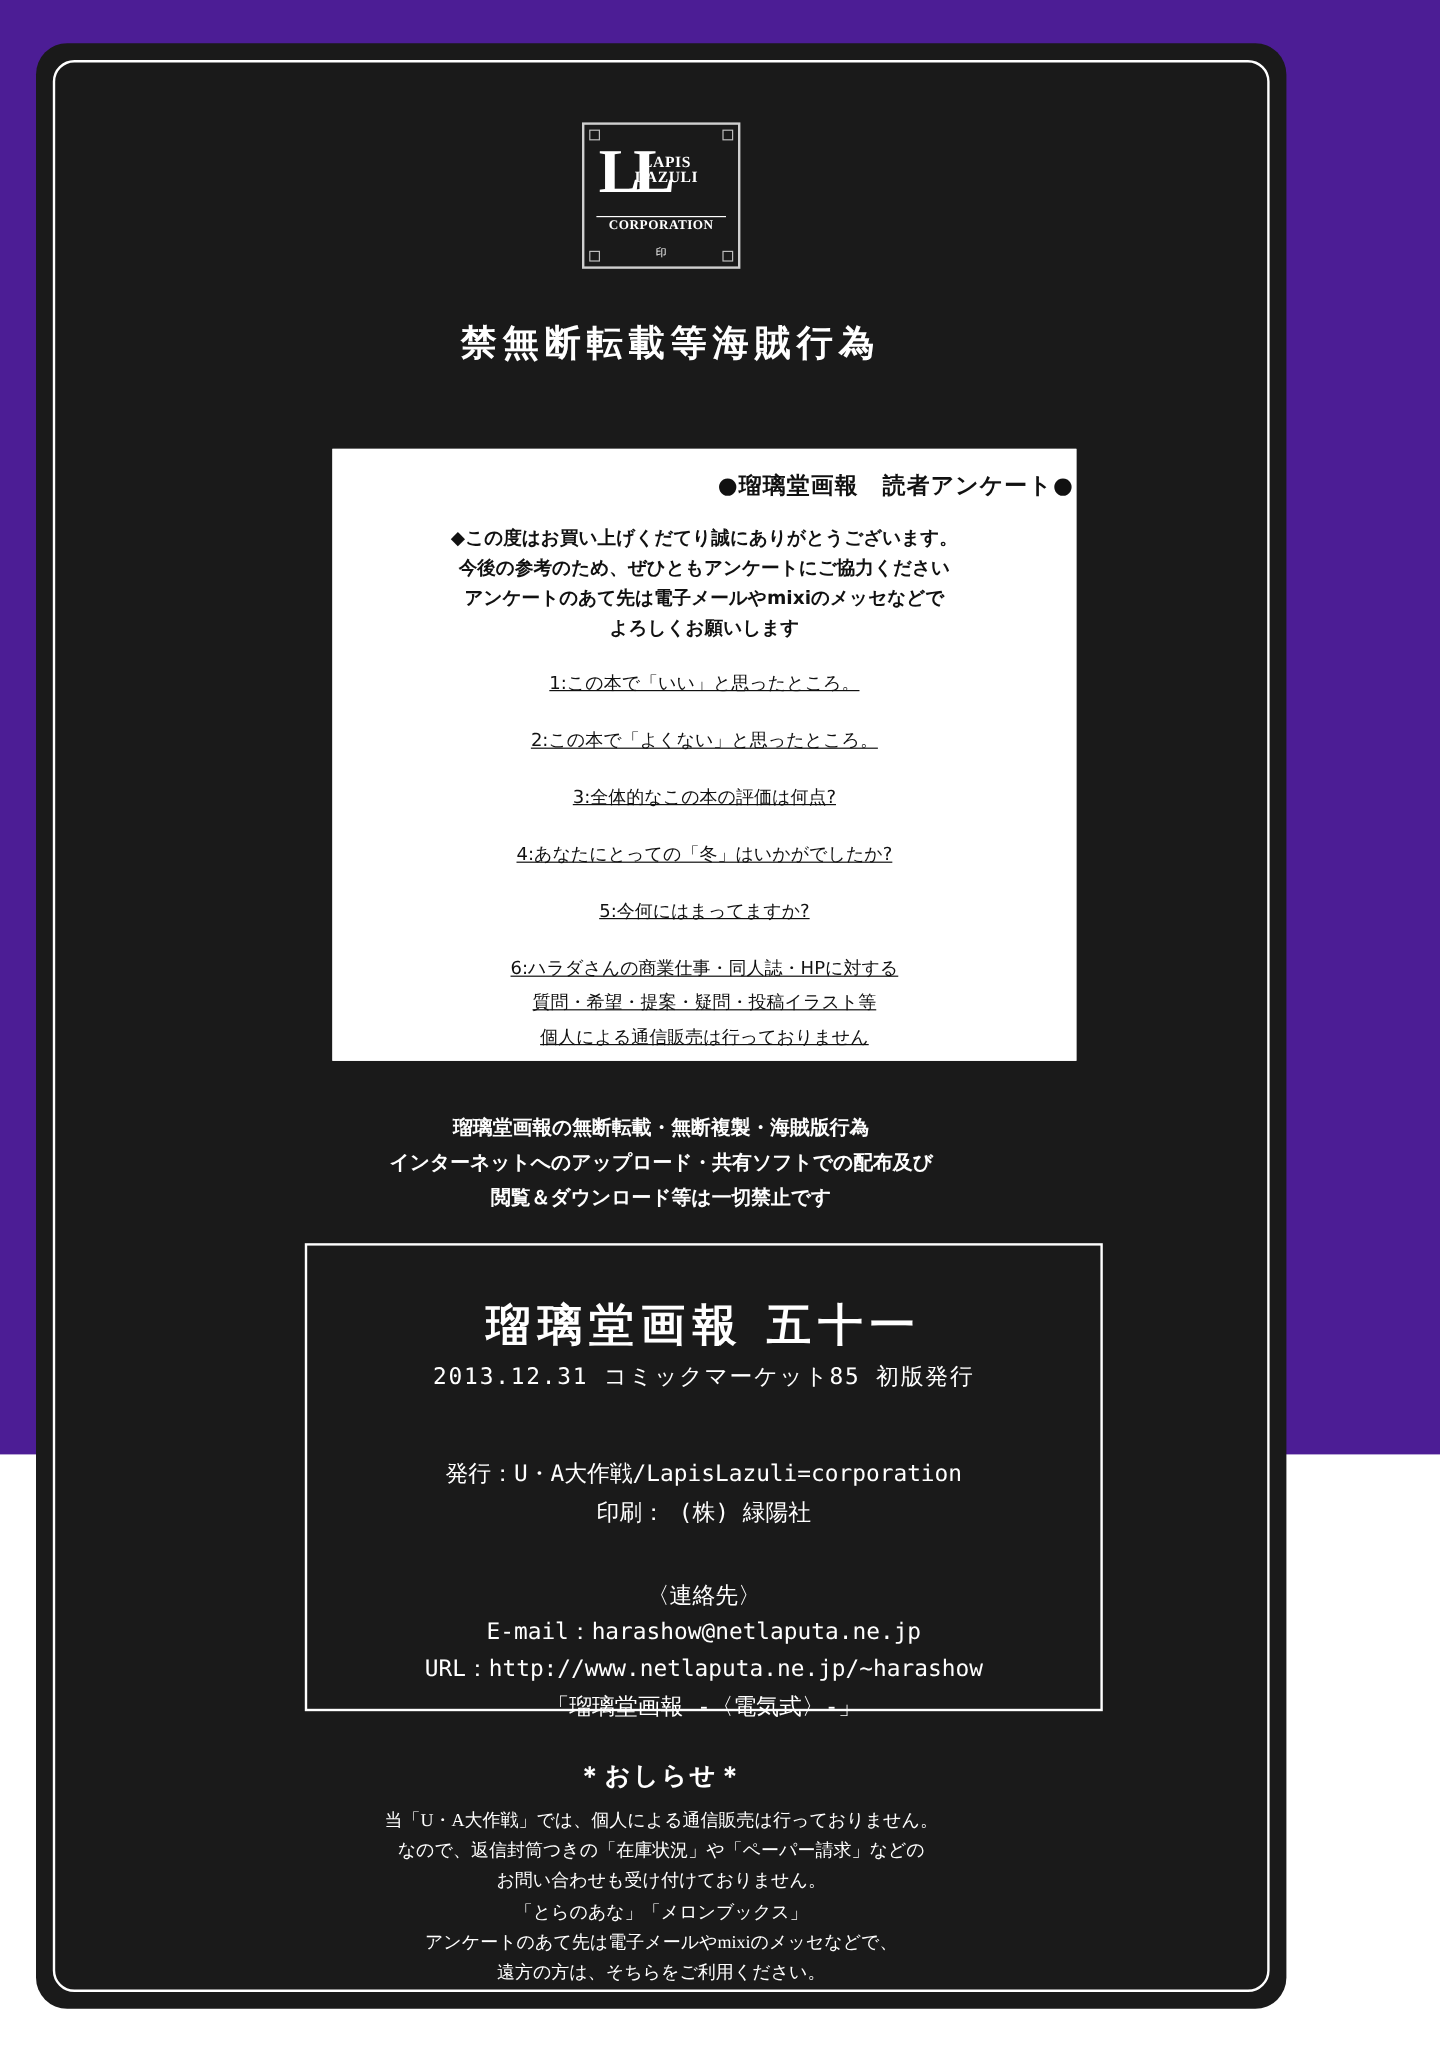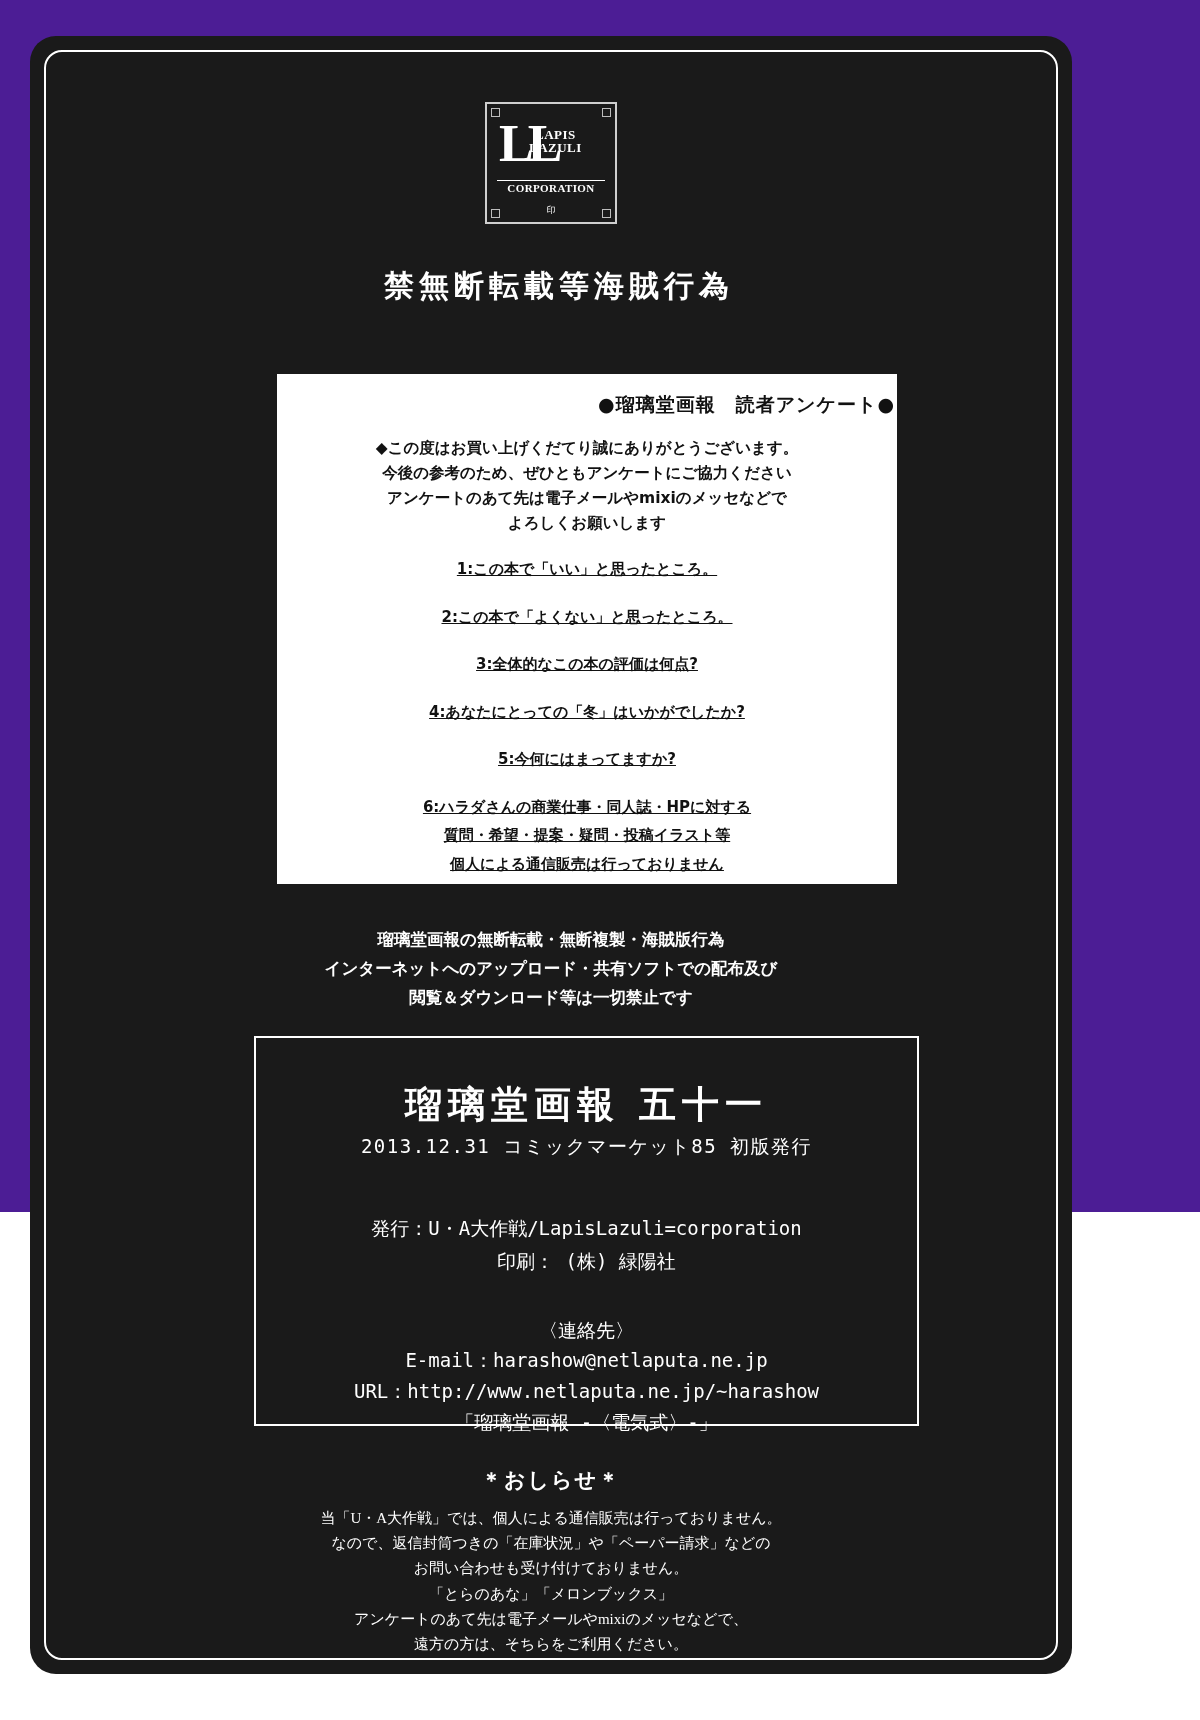--- a/index.html
+++ b/index.html
@@ -159,21 +159,21 @@
     font-weight: bold;
     line-height: 1.62;
     padding: 0 26px;
   }
   .survey-items {
     margin-top: 22px;
   }
   .survey-item {
     font-family: "DejaVu Sans", sans-serif;
     font-size: 15px;
-    font-weight: bold;
+    font-weight: normal;
     text-decoration: underline;
     margin: 0 auto 25px auto;
     line-height: 1.5;
     width: max-content;
     max-width: 560px;
   }
   .survey-item.multiline { margin-bottom: 6px; }
   
   .warning {
     position: absolute;

